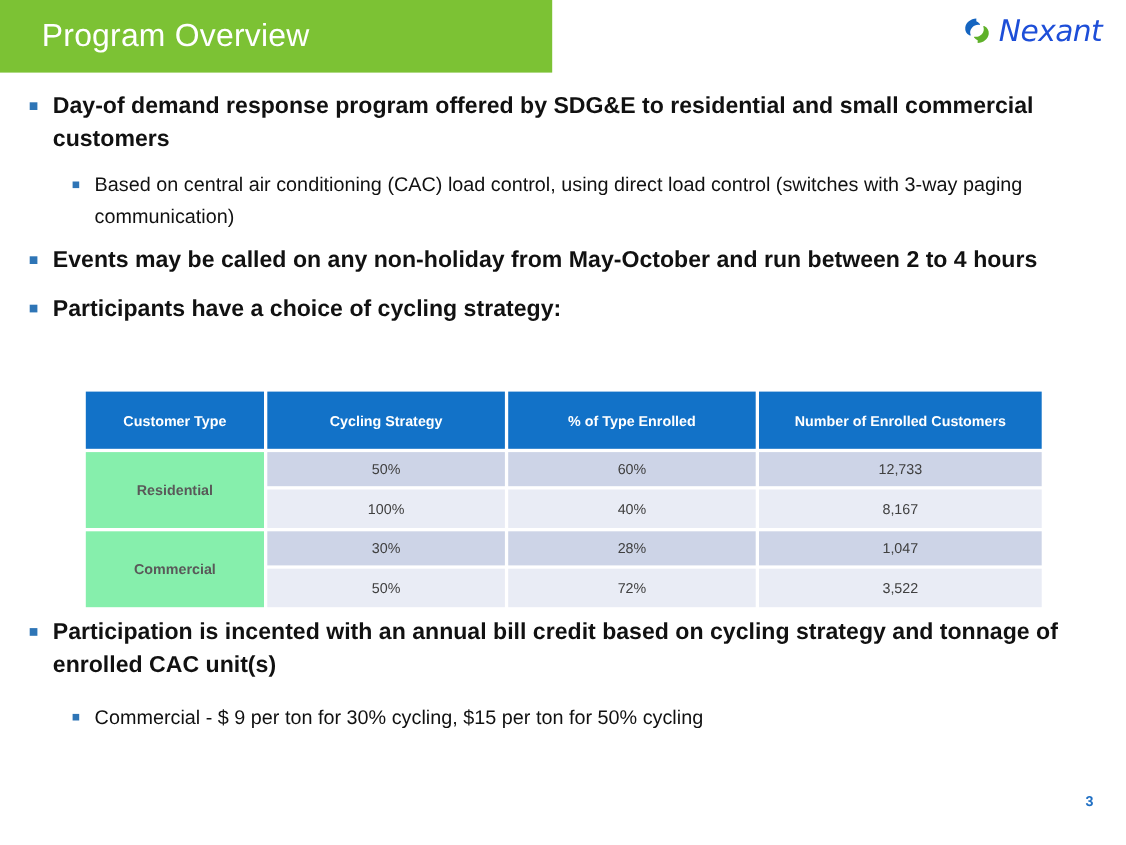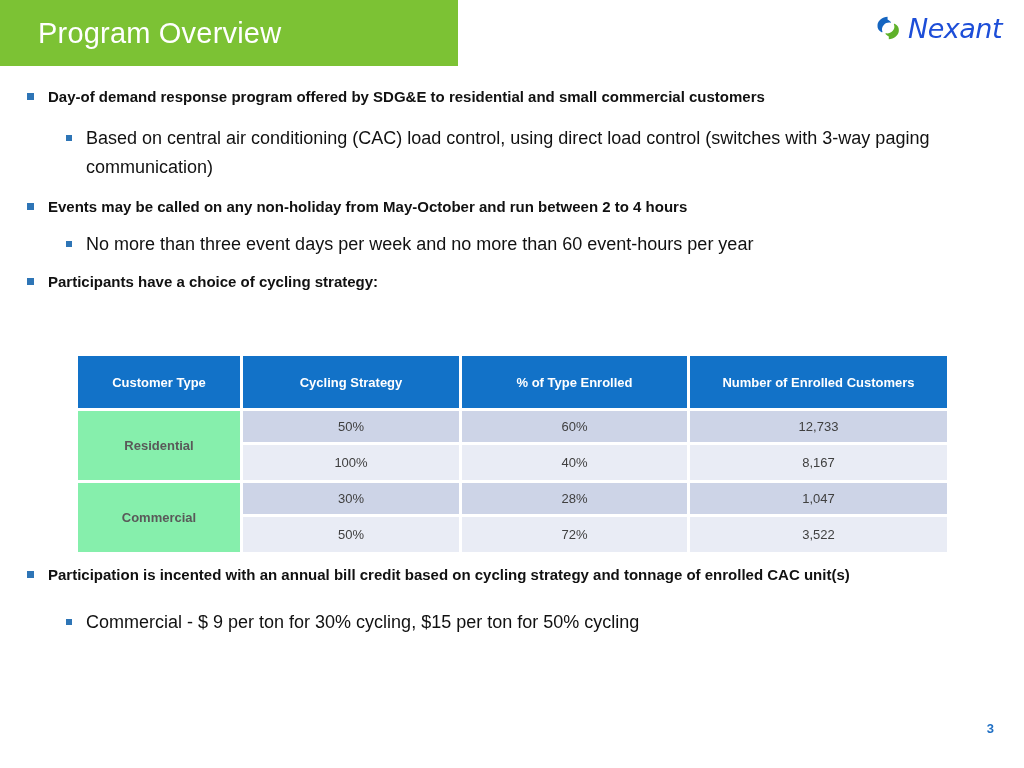--- a/index.html
+++ b/index.html
@@ -7,21 +7,21 @@
     width:1024px; height:768px;
     background:#ffffff;
     font-family:"Liberation Sans", sans-serif;
     overflow:hidden;
   }
   .slide { position:relative; width:1024px; height:768px; background:#fff; }
 
   
   .title-banner{
     position:absolute; left:0; top:0;
-    width:458px; height:66px;
+    width:502px; height:66px;
     background:#7CC234;
     display:flex; align-items:center;
   }
   .title-text{
     color:#ffffff;
     font-size:29px;
     font-weight:400;
     letter-spacing:.2px;
     padding-left:38px;
     white-space:nowrap;
@@ -44,21 +44,21 @@
   .bullet{ position:relative; display:flex; align-items:flex-start; }
   .sq{
     flex:0 0 auto; width:7px; height:7px;
     background:#2E75B6; margin-top:9px;
   }
   .btxt{ flex:1 1 auto; color:#111111; }
 
   
   .lvl1{ padding-left:27px; margin-bottom:2px; }
   .lvl1 .btxt{
-    font-size:15px; font-weight:700; line-height:30px;
+    font-size:21px; font-weight:700; line-height:30px;
     padding-left:14px;
   }
   .lvl1 .sq{ margin-top:11px; width:7px; height:7px; }
 
   
   .lvl2{ padding-left:66px; margin-bottom:2px; }
   .lvl2 .btxt{
     font-size:18px; font-weight:400; line-height:29px;
     padding-left:14px;
   }
@@ -135,24 +135,20 @@
       <span class="btxt">Based on central air conditioning (CAC) load control, using direct load control (switches with 3-way paging communication)</span>
     </div>
     <div class="gap-b"></div>
 
     <div class="bullet lvl1">
       <span class="sq"></span>
       <span class="btxt">Events may be called on any non-holiday from May-October and run between 2 to 4 hours</span>
     </div>
     <div class="gap-c"></div>
 
-    <div class="bullet lvl2">
-      <span class="sq"></span>
-      <span class="btxt">No more than three event days per week and no more than 60 event-hours per year</span>
-    </div>
     <div class="gap-c"></div>
 
     <div class="bullet lvl1">
       <span class="sq"></span>
       <span class="btxt">Participants have a choice of cycling strategy:</span>
     </div>
   </div>
 
   <div class="tbl-wrap">
     <table class="t">

